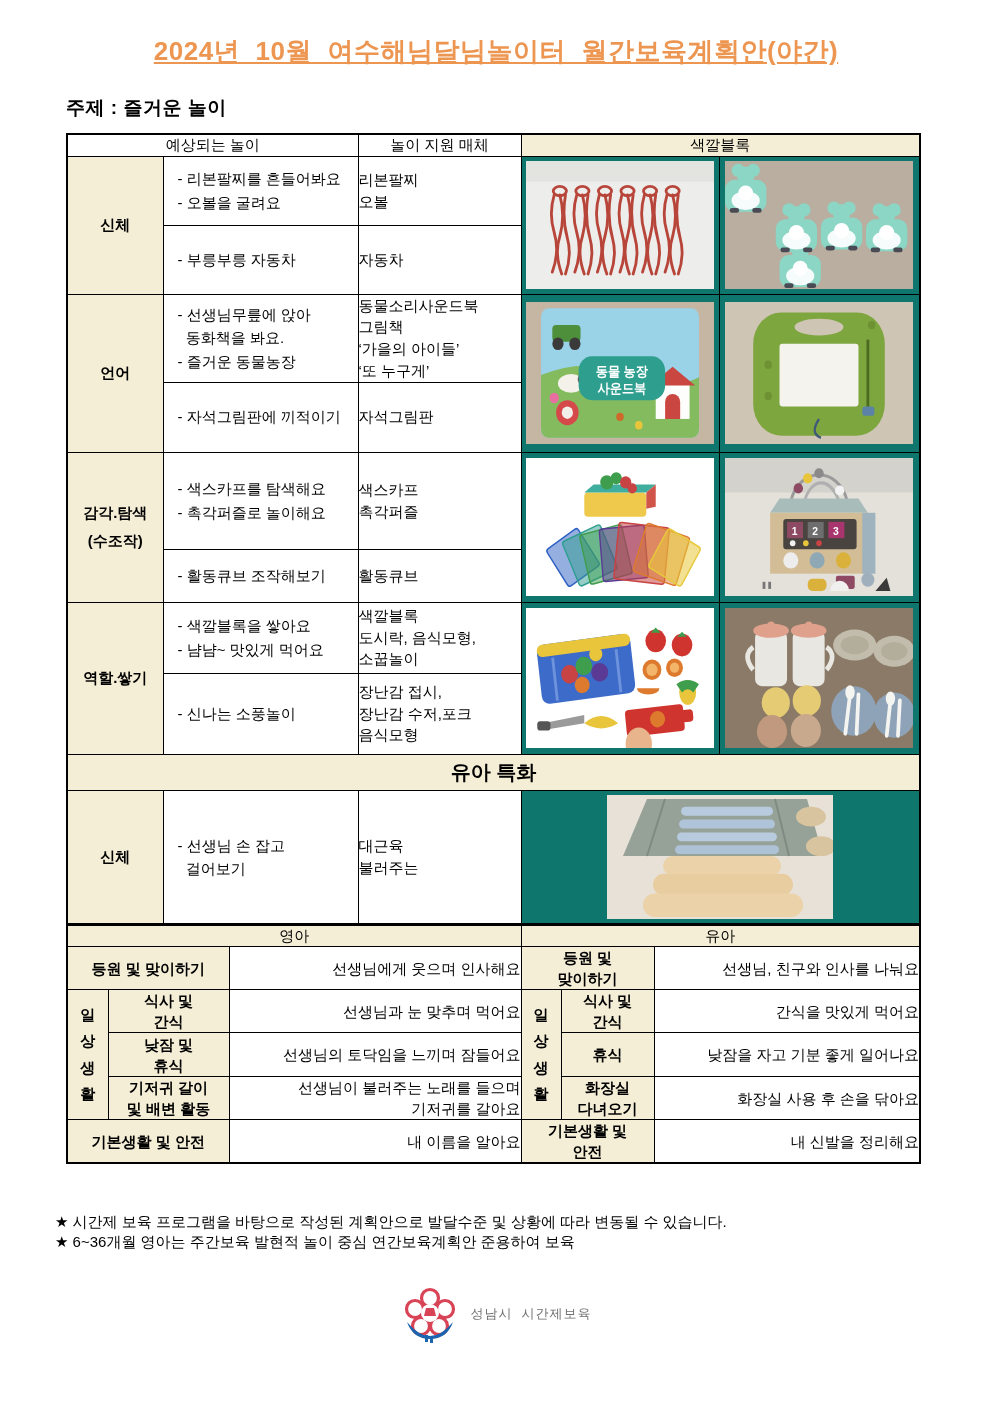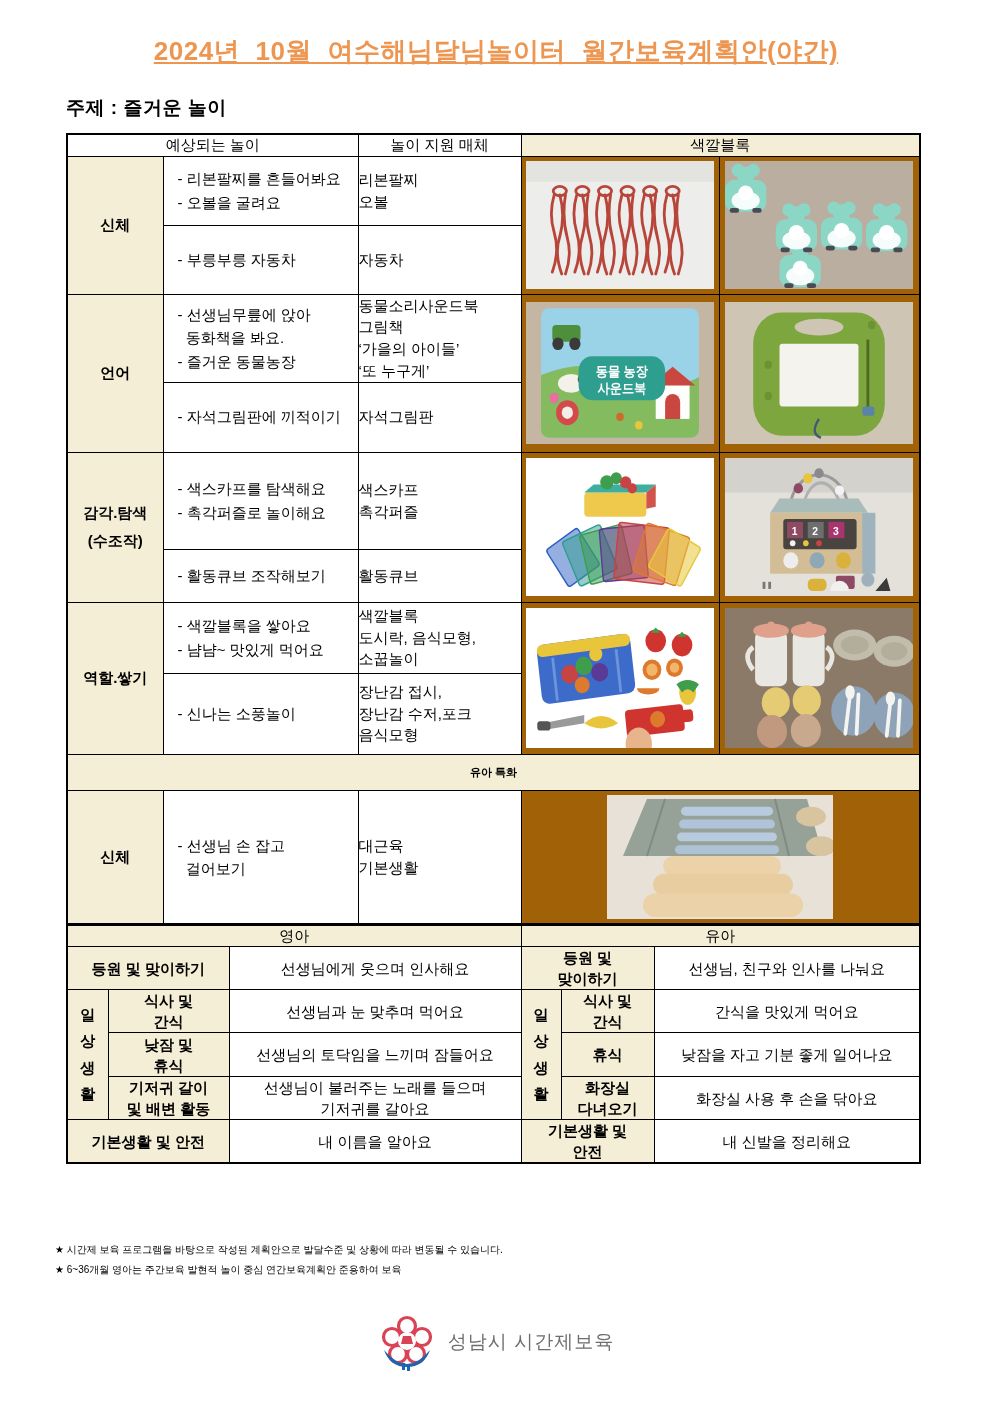--- a/index.html
+++ b/index.html
@@ -6,31 +6,31 @@
   body{width:992px;height:1403px;font-family:"Liberation Sans","DejaVu Sans",sans-serif;color:#000;position:relative;}
   .title{margin:34px 0 0 0;text-align:center;font-size:26px;font-weight:bold;color:#ED9651;letter-spacing:.5px;white-space:pre;text-decoration:underline;}
   .theme{margin:26px 4px 12px 66px;font-size:19px;font-weight:bold;letter-spacing:.5px;}
   table{border-collapse:collapse;table-layout:fixed;margin-left:66px;width:853px;border:2px solid #000;}
   td,th{border:1px solid #000;padding:0;font-size:15px;vertical-align:middle;overflow:hidden;}
   th{font-weight:normal;text-align:center;}
   .cream{background:#F5EED6;}
   .cat{font-weight:bold;text-align:center;white-space:pre-line;line-height:1.9;}
   .play{text-align:left;padding:4px 6px 4px 14px;white-space:pre-wrap;line-height:1.55;}
   .media{white-space:pre-line;line-height:1.45;}
-  .band{font-weight:bold;text-align:center;font-size:11px;}
+  .band{font-weight:bold;text-align:center;font-size:20px;}
   .lbl{font-weight:bold;text-align:center;white-space:pre-line;line-height:1.4;}
-  .val{text-align:center;white-space:pre-line;line-height:1.4;border-radius:8px;}
+  .val{text-align:right;white-space:pre-line;line-height:1.4;border-radius:8px;}
   .vert{font-weight:bold;text-align:center;word-break:break-all;line-height:1.75;padding:0 12px;}
-  .photocell{text-align:center;vertical-align:middle;background:#a16207;}
+  .photocell{text-align:center;vertical-align:middle;background:#0f766e;}
   .photocell svg{display:inline-block;vertical-align:middle;}
-  .notes{margin:76px 0 0 55px;font-size:10px;line-height:20px;}
+  .notes{margin:48px 0 0 55px;font-size:15px;line-height:20px;}
   .notes div{white-space:pre;}
   .logo{margin-top:34px;display:flex;justify-content:center;align-items:center;gap:12px;}
   .logo-txt{display:flex;flex-direction:column;}
-  .logo-tag{font-size:19px;color:#6E6E6E;letter-spacing:1px;margin-bottom:3px;}
+  .logo-tag{font-size:13px;color:#6E6E6E;letter-spacing:1px;margin-bottom:3px;font-family:Liberation Mono, monospace;}
   .logo-name{font-size:22px;font-weight:bold;color:#3C3C3C;letter-spacing:1px;}
 </style>
 </head>
 <body>
 
 <div>
   <div class="title">2024년  10월  여수해님달님놀이터  월간보육계획안(야간)</div>
   <div class="theme">주제 : 즐거운 놀이</div>
 
   <table>
@@ -304,21 +304,21 @@
     </tr>
 
     <tr style="height:36px">
       <td colspan="5" class="cream band">유아 특화</td>
     </tr>
     <tr style="height:134px">
       <td class="cream cat">신체</td>
       <td class="play">- 선생님 손 잡고
   걸어보기</td>
       <td class="media">대근육
-기본생활</td>
+불러주는</td>
       <td colspan="2" class="photocell">
         <svg width="226" height="124" viewBox="0 0 226 126" preserveAspectRatio="none">
           <rect width="226" height="126" fill="#E8E1D7"></rect>
           <polygon points="40,4 200,4 216,62 16,62" fill="#96A298"></polygon>
           <line x1="58" y1="4" x2="40" y2="62" stroke="#7F8B81" stroke-width="2"></line>
           <line x1="168" y1="4" x2="182" y2="62" stroke="#7F8B81" stroke-width="2"></line>
           <rect x="74" y="12" width="92" height="9" rx="4.5" fill="#B8CBDE"></rect>
           <rect x="72" y="25" width="96" height="9" rx="4.5" fill="#B0C4D9"></rect>
           <rect x="70" y="38" width="100" height="9" rx="4.5" fill="#B8CBDE"></rect>
           <rect x="68" y="51" width="104" height="9" rx="4.5" fill="#AEC2D6"></rect>

